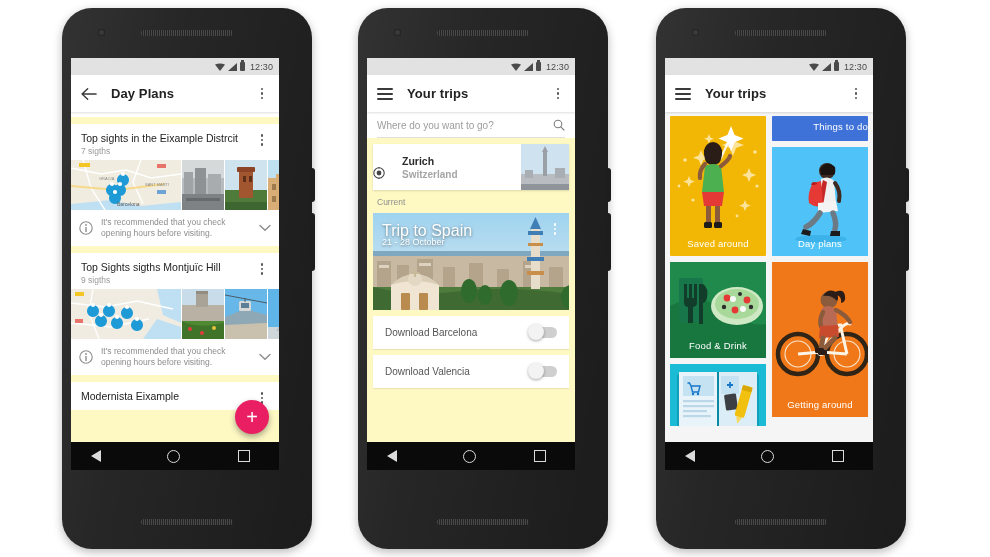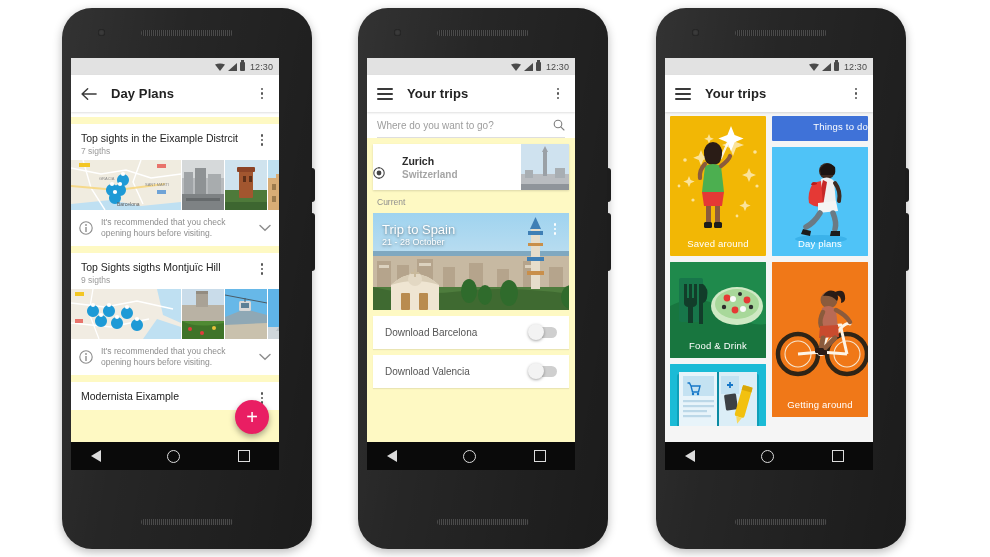--- a/index.html
+++ b/index.html
@@ -79,21 +79,21 @@
   .searchbar .ph{flex:1;font-size:10px;color:#9d9d9d;}
   .sugg{background:#fff;margin:6px 6px 0 6px;display:flex;align-items:center;
     box-shadow:0 1px 2px rgba(0,0,0,.14);font-weight:bold;}
   .sugg .body2{flex:1;padding:9px 0 9px 10px;}
   .sugg .s1{font-size:10.5px;color:#2b2b2b;}
   .sugg .s2{font-size:10px;color:#a5a5a5;margin-top:2px;}
   .sugg .pin{margin:11px 7px 0 0;}
   .sugg .pic{width:48px;background-size:cover;background-position:center;}
   .sectlabel{font-size:8.5px;color:#8e8e8e;padding:7px 10px 6px 10px;}
   .hero{position:relative;height:97px;margin:0 6px;overflow:hidden;background:#9cc;}
-  .hero .h1{position:absolute;left:9px;top:9px;font-size:13px;color:#fff;
+  .hero .h1{position:absolute;left:9px;top:9px;font-size:16px;color:#fff;
     text-shadow:0 1px 3px rgba(0,0,0,.5);}
   .hero .h2{position:absolute;left:9px;top:24px;font-size:9px;color:#fff;
     text-shadow:0 1px 3px rgba(0,0,0,.5);}
   .hero .kb{position:absolute;right:7px;top:8px;}
   .hero .kb i{background:#fff;}
   .dlrow{background:#fff;margin:6px 6px 0 6px;display:flex;align-items:center;
     padding:11px 12px;box-shadow:0 1px 1px rgba(0,0,0,.08);}
   .dlrow .lb{flex:1;font-size:10px;color:#555;}
   .toggle{width:28px;height:11px;border-radius:6px;background:#cfcfcf;position:relative;}
   .toggle::after{content:"";position:absolute;left:-1px;top:-3px;width:16px;height:16px;

